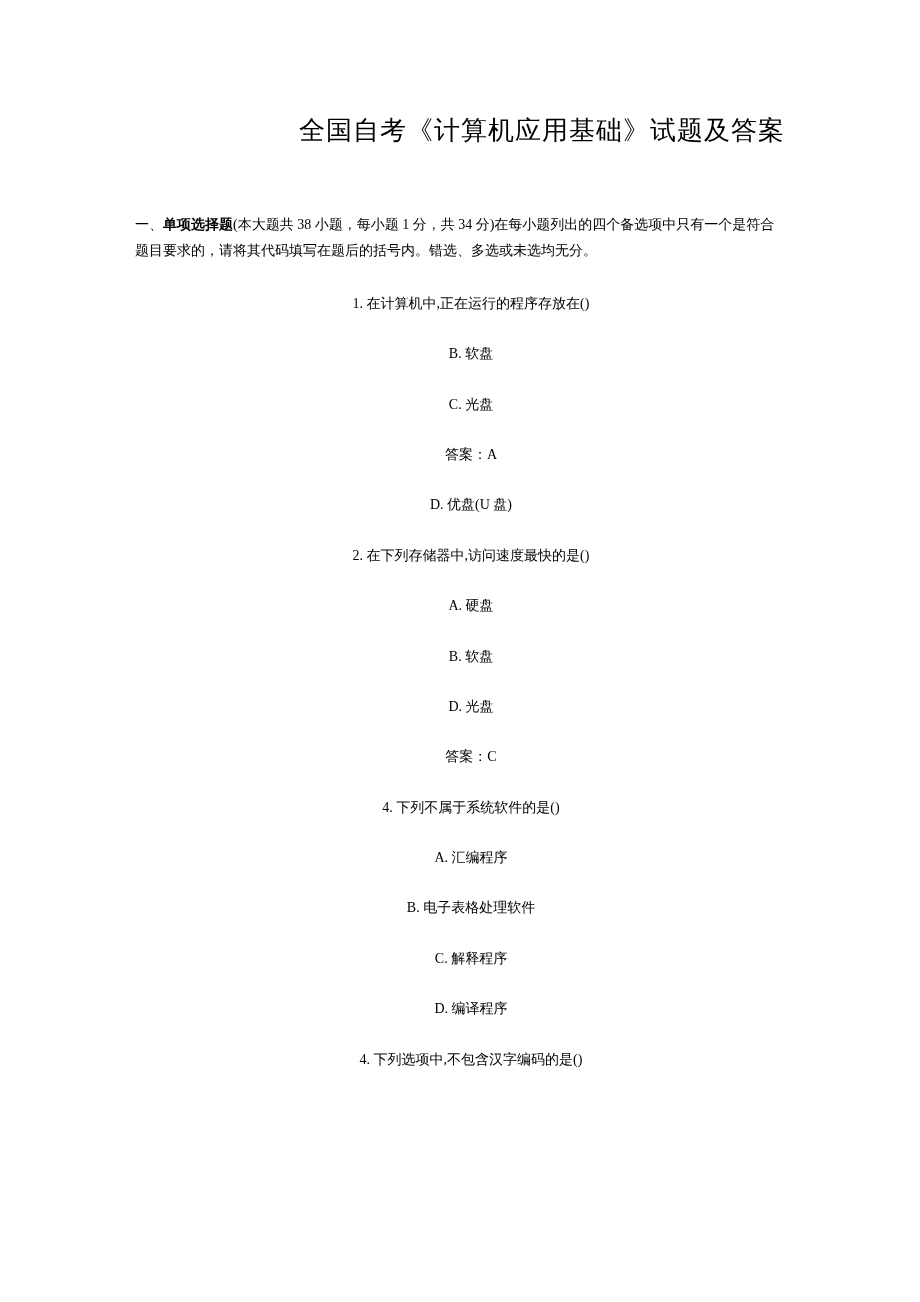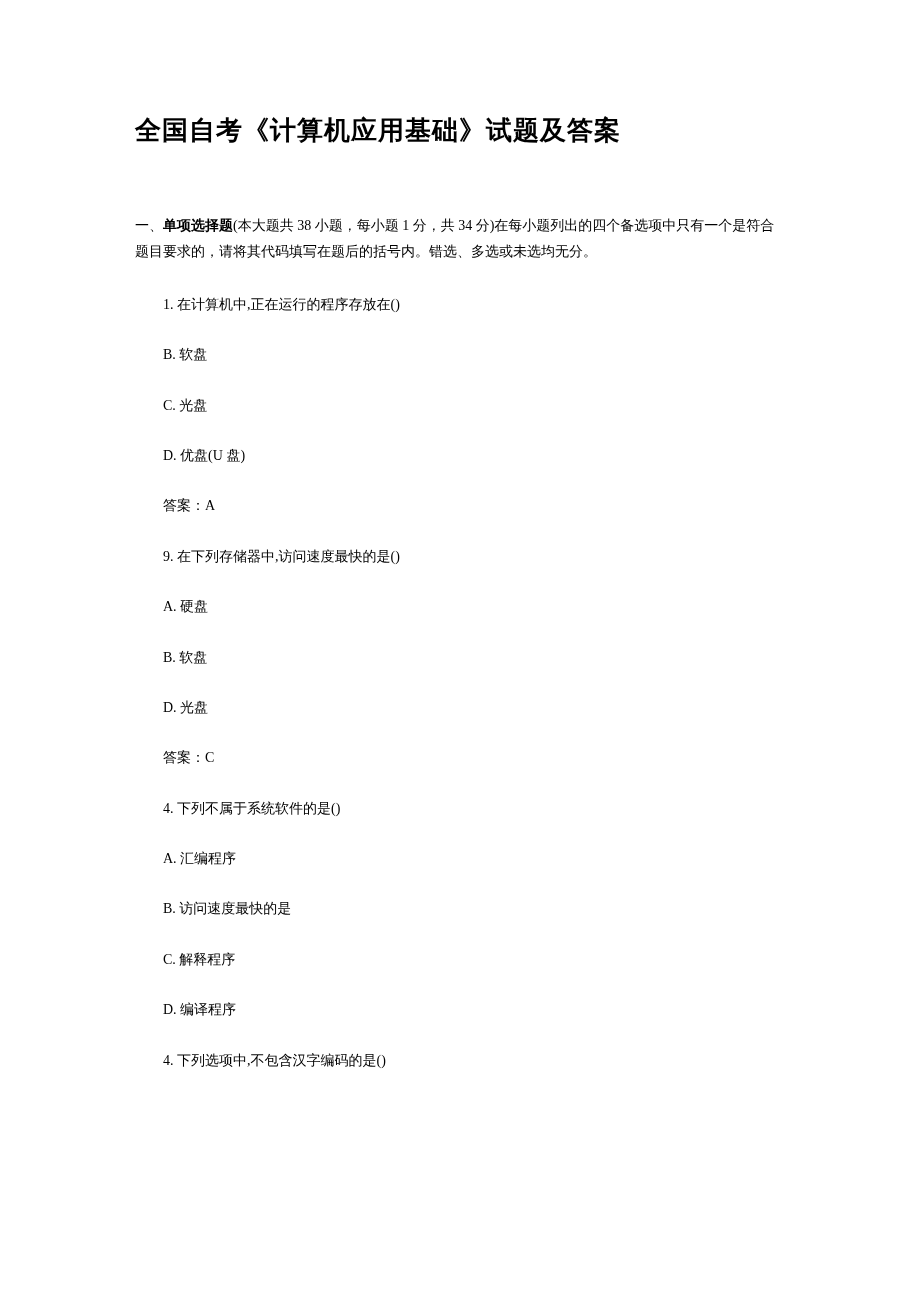--- a/index.html
+++ b/index.html
@@ -11,68 +11,69 @@
       background: #ffffff;
       font-family: "SimSun", "宋体", serif;
       width: 920px;
       height: 1302px;
       padding: 110px 135px 80px 135px;
       color: #000;
       font-size: 14px;
       line-height: 1.6;
     }
     .title {
-      text-align: left;
+      text-align: right;
       font-family: "SimHei", "黑体", sans-serif;
       font-size: 26px;
-      font-weight: bold;
+      font-weight: normal;
       margin-bottom: 60px;
       letter-spacing: 1px;
     }
     .section-header {
       font-size: 14px;
       line-height: 1.9;
       margin-bottom: 28px;
     }
     .section-header .bold {
       font-weight: bold;
-      font-family: Liberation Sans, sans-serif;
+      font-family: Liberation Serif, serif;
     }
     .question-block {
-      margin-left: 28px;
+      margin-left: 22px;
+      text-align: center;
     }
     .qline {
       margin-bottom: 28px;
       font-size: 14px;
     }
   </style>
 </head>
 <body>
 
 <h1 class="title">全国自考《计算机应用基础》试题及答案</h1>
 
 <p class="section-header">
   <span>一、</span><span class="bold">单项选择题</span><span>(本大题共 38 小题，每小题 1 分，共 34 分)在每小题列出的四个备选项中只有一个是符合题目要求的，请将其代码填写在题后的括号内。错选、多选或未选均无分。</span>
 </p>
 
 <div class="question-block">
 
   <p class="qline">1.  在计算机中,正在运行的程序存放在()</p>
   <p class="qline">B.  软盘</p>
   <p class="qline">C.  光盘</p>
+  <p class="qline">答案：A</p>
   <p class="qline">D.  优盘(U 盘)</p>
-  <p class="qline">答案：A</p>
 
-  <p class="qline">9.  在下列存储器中,访问速度最快的是()</p>
+  <p class="qline">2.  在下列存储器中,访问速度最快的是()</p>
   <p class="qline">A.  硬盘</p>
   <p class="qline">B.  软盘</p>
   <p class="qline">D.  光盘</p>
   <p class="qline">答案：C</p>
 
   <p class="qline">4.  下列不属于系统软件的是()</p>
   <p class="qline">A.  汇编程序</p>
-  <p class="qline">B.  访问速度最快的是</p>
+  <p class="qline">B.  电子表格处理软件</p>
   <p class="qline">C.  解释程序</p>
   <p class="qline">D.  编译程序</p>
 
   <p class="qline">4.  下列选项中,不包含汉字编码的是()</p>
 
 </div>
 
 </body></html>

